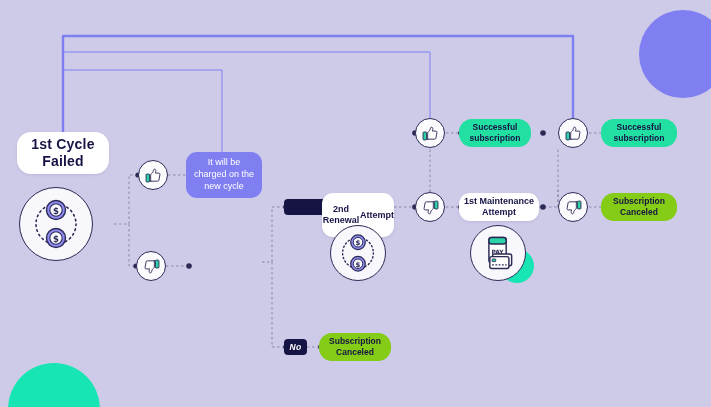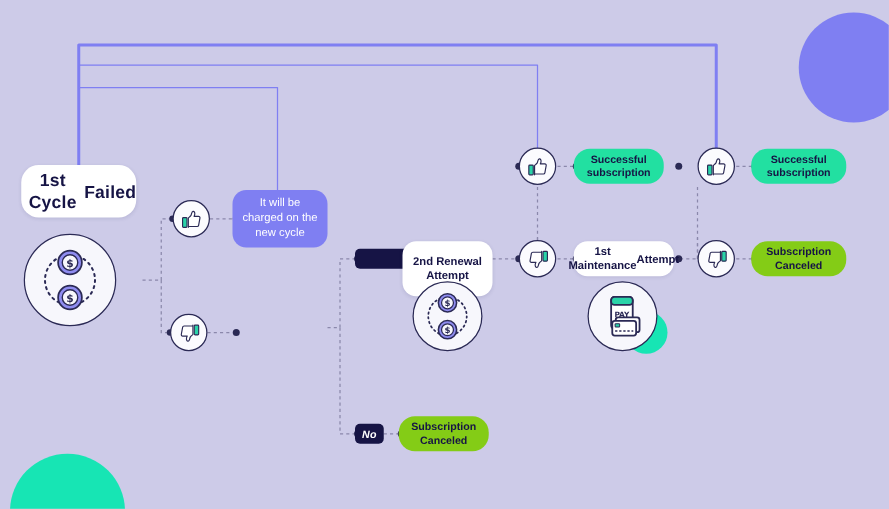--- a/index.html
+++ b/index.html
@@ -173,21 +173,21 @@
       <circle cx="461" cy="133" r="2.8"></circle>
       <circle cx="461" cy="207" r="2.8"></circle>
       <circle cx="543" cy="133" r="2.8"></circle>
       <circle cx="543" cy="207" r="2.8"></circle>
       <circle cx="604" cy="133" r="2.8"></circle>
       <circle cx="604" cy="207" r="2.8"></circle>
       <circle cx="321" cy="347" r="2.8"></circle>
     </g>
   </svg>
 
-  <div class="node card title-card" style="left:17px;top:132px;width:92px;height:42px;flex-direction:row;">
+  <div class="node card title-card" style="left:17px;top:132px;width:92px;height:42px;flex-direction:column;">
     <span>1st Cycle</span>
     <span>Failed</span>
   </div>
 
   <div class="illus-wrap" style="left:19px;top:187px;">
     <div class="illus">
       <svg width="52" height="52" viewBox="0 0 52 52">
         <circle cx="26" cy="26" r="20" fill="none" stroke="#2b2a55" stroke-width="1.6" stroke-dasharray="1.6 3.4" stroke-linecap="round"></circle>
         <circle cx="26" cy="12" r="9.5" fill="#8f8cf0" stroke="#2b2a55" stroke-width="1.4"></circle>
         <circle cx="26" cy="12" r="6.2" fill="#f7f7fc" stroke="#2b2a55" stroke-width="1.1"></circle>
@@ -213,21 +213,21 @@
     </svg>
   </div>
 
   <div class="node pbox" style="left:186px;top:152px;width:76px;height:46px;">It will be charged on the new cycle</div>
 
 
   <div class="node badge" style="left:284px;top:199px;width:27px;height:16px;padding-left:48px;">Yes</div>
 
   <div class="node badge" style="left:284px;top:339px;width:23px;height:16px;font-style:italic;">No</div>
 
-  <div class="node card small-card" style="left:322px;top:193px;width:72px;height:44px;flex-direction:column;">
+  <div class="node card small-card" style="left:322px;top:193px;width:72px;height:44px;flex-direction:row;">
     <span>2nd Renewal</span>
     <span>Attempt</span>
   </div>
 
   <div class="illus-wrap" style="left:330px;top:225px;">
     <div class="illus small">
       <svg width="40" height="40" viewBox="0 0 52 52">
         <circle cx="26" cy="26" r="20" fill="none" stroke="#2b2a55" stroke-width="1.8" stroke-dasharray="1.6 3.4" stroke-linecap="round"></circle>
         <circle cx="26" cy="12" r="9.5" fill="#8f8cf0" stroke="#2b2a55" stroke-width="1.6"></circle>
         <circle cx="26" cy="12" r="6.2" fill="#f7f7fc" stroke="#2b2a55" stroke-width="1.3"></circle>
@@ -250,21 +250,21 @@
 
   <div class="node thumb" style="left:415px;top:192px;">
     <svg width="17" height="17" viewBox="0 0 24 24">
       <rect x="17.5" y="3" width="5" height="11" rx="1" fill="#2ad3a8" stroke="#2b2a55" stroke-width="1.3"></rect>
       <path d="M16 3v10.5c0 .5-2 1.2-3 3C12 18.4 12.4 20.8 10.7 21c-1.6.2-2.3-1.7-1.9-3.6.2-1 .7-2 .7-2H4.4c-1 0-1.7-.9-1.5-1.9l1.5-8.2C4.55 4.5 5.25 4 6.05 4H16z" fill="#ffffff" stroke="#2b2a55" stroke-width="1.3" stroke-linejoin="round"></path>
     </svg>
   </div>
 
   <div class="node pill pill-green" style="left:459px;top:119px;width:72px;height:28px;">Successful subscription</div>
 
-  <div class="node card small-card" style="left:459px;top:193px;width:80px;height:28px;flex-direction:row;">
+  <div class="node card small-card" style="left:459px;top:193px;width:80px;height:28px;flex-direction:column;">
     <span>1st Maintenance</span>
     <span>Attempt</span>
   </div>
 
   <div class="illus-wrap" style="left:470px;top:225px;">
     <div class="blob blob-teal" style="width:34px;height:34px;left:30px;top:24px;"></div>
     <div class="illus small" style="position:relative;z-index:2;">
       <svg width="40" height="40" viewBox="0 0 44 44">
 
         <rect x="12" y="5" width="19" height="28" rx="3" fill="#ffffff" stroke="#2b2a55" stroke-width="1.6"></rect>

